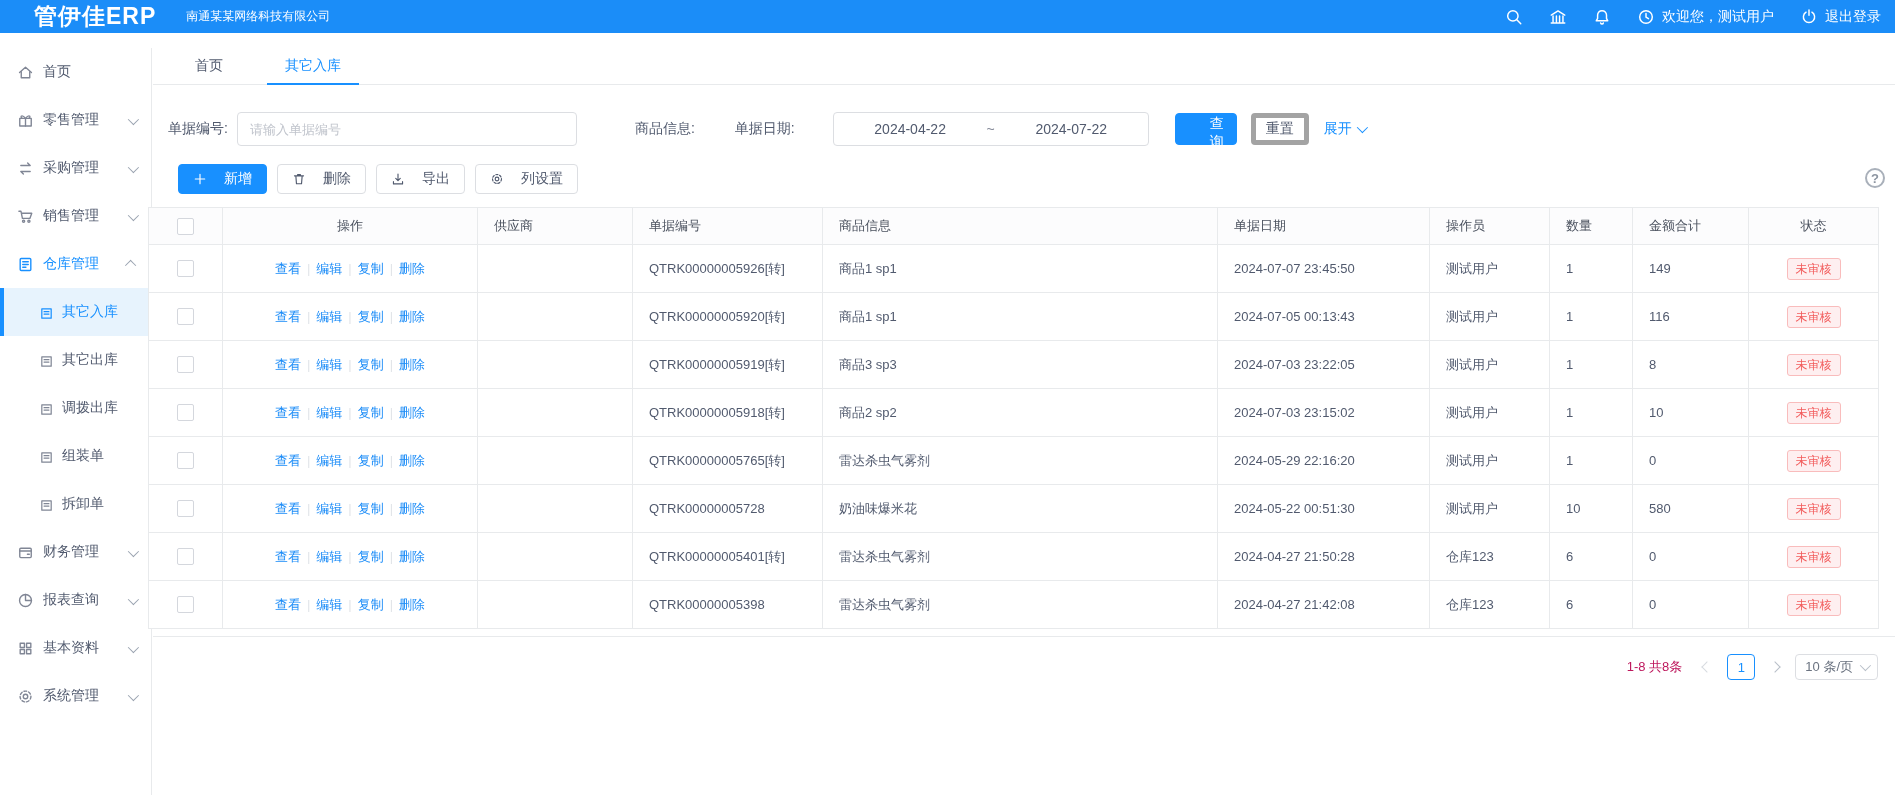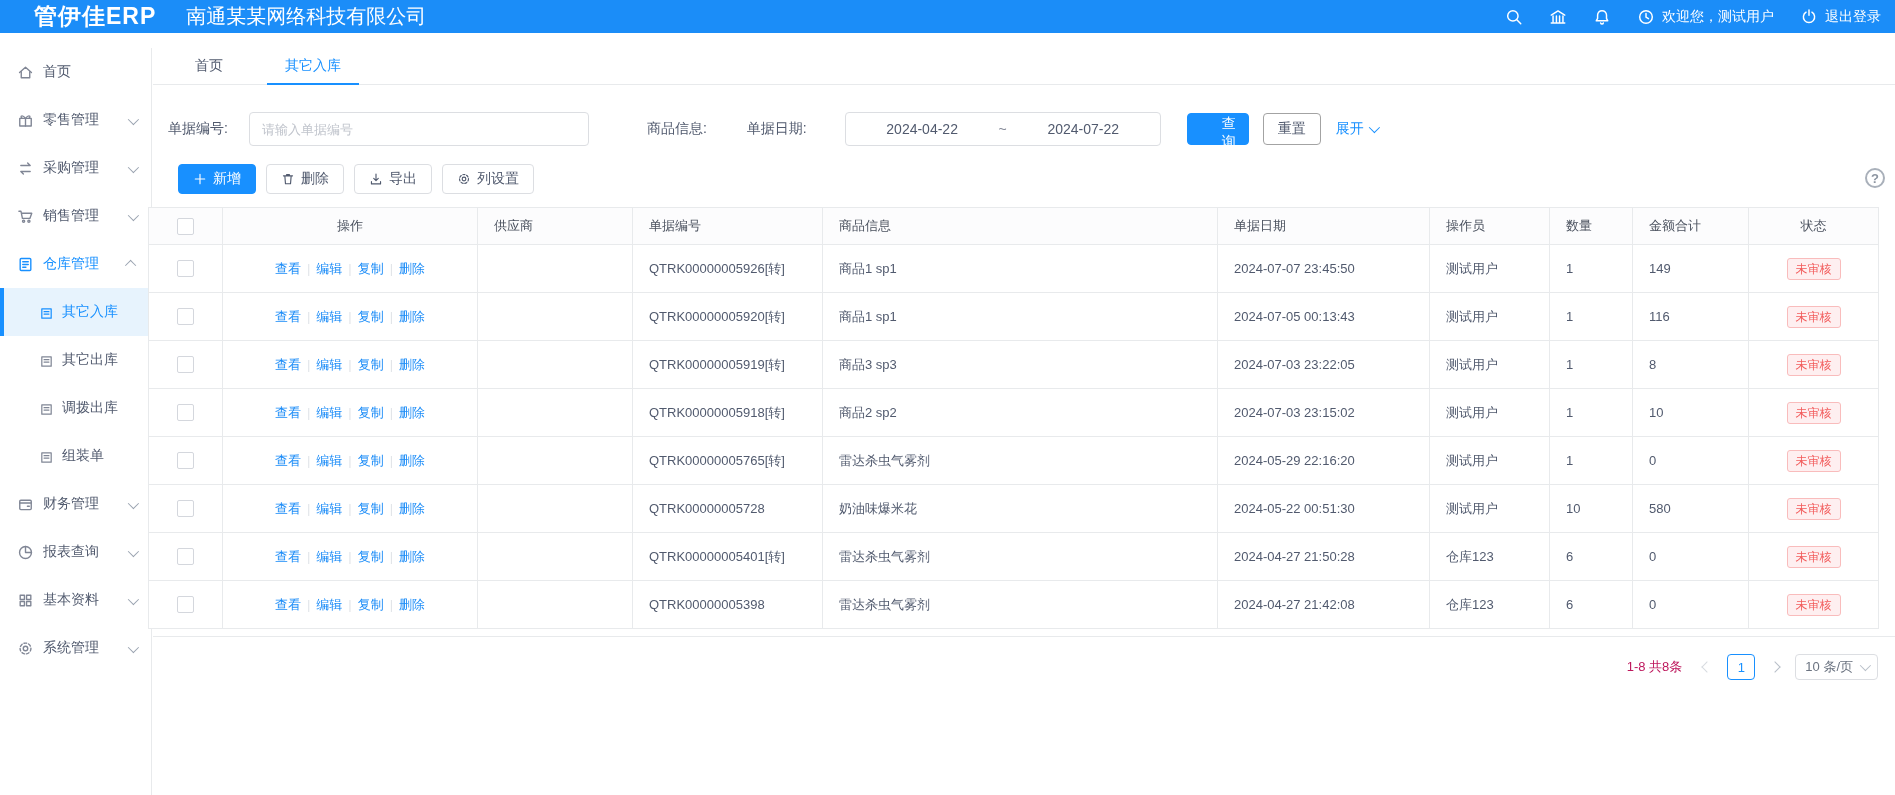--- a/index.html
+++ b/index.html
@@ -1,21 +1,21 @@
 <!DOCTYPE html>
 <html><head>
 <meta charset="utf-8">
 <style>
   html,body{margin:0;padding:0;background:#fff;font-family:"Liberation Sans","DejaVu Sans",sans-serif;}
   .app{position:relative;width:1895px;height:795px;background:#fff;overflow:hidden;}
 
   
   .header{position:absolute;top:0;left:0;right:0;height:33px;background:#1b8df8;display:flex;align-items:center;color:#fff;}
   .logo{font-size:23px;font-weight:bold;padding-left:34px;letter-spacing:1px;white-space:nowrap;}
-  .company{margin-left:30px;font-size:20px;white-space:nowrap;}
+  .company{margin-left:30px;font-size:12px;white-space:nowrap;}
   .header-right{margin-left:auto;display:flex;align-items:center;gap:26px;padding-right:14px;font-size:14px;}
   .hicon{width:18px;height:18px;display:inline-flex;cursor:pointer;}
   .hicon svg{width:18px;height:18px;}
   .hgroup{display:flex;align-items:center;gap:7px;cursor:pointer;white-space:nowrap;}
 
   
   .sidebar{position:absolute;top:48px;left:0;width:152px;bottom:0;background:#fff;border-right:1px solid #e8eaec;box-sizing:border-box;}
   .side-item{height:48px;display:flex;align-items:center;padding-left:17px;color:#515a6e;font-size:14px;cursor:pointer;position:relative;white-space:nowrap;}
   .side-item .sicon{width:17px;height:17px;margin-right:9px;color:#808695;display:inline-flex;flex:none;}
   .side-item .sicon svg{width:17px;height:17px;}
@@ -35,34 +35,34 @@
   .tab.active{color:#1890ff;}
   .tab.active::after{content:"";position:absolute;left:-8px;right:-8px;bottom:-1px;height:2px;background:#1890ff;}
 
   .content{padding:0 17px 0 15px;}
 
   
   .filter-row{margin-top:27px;display:flex;align-items:center;height:34px;font-size:14px;color:#515a6e;}
   .flabel{white-space:nowrap;}
   .tinput{height:34px;box-sizing:border-box;border:1px solid #dcdee2;border-radius:4px;padding:0 12px;font-size:13px;color:#515a6e;outline:none;background:#fff;font-family:inherit;}
   .tinput::placeholder{color:#c0c4cc;}
-  .in1{width:340px;margin-left:21px;}
+  .in1{width:340px;margin-left:9px;}
   .lbl2{margin-left:58px;}
   .in2{width:298px;margin-left:9px;}
   .lbl3{margin-left:40px;}
   .datebox{margin-left:38px;width:316px;height:34px;box-sizing:border-box;border:1px solid #dcdee2;border-radius:4px;display:flex;align-items:center;justify-content:space-evenly;font-size:14px;color:#515a6e;cursor:pointer;background:#fff;}
   .datebox .tilde{color:#808695;}
   .btn-search{margin-left:26px;width:62px;height:32px;background:#1890ff;border:1px solid #1890ff;color:#fff;border-radius:4px;font-size:14px;cursor:pointer;font-family:inherit;padding-left:28px;}
-  .btn-reset{margin-left:14px;width:58px;height:32px;background:#fff;border:1px solid #a3a3a3;color:#515a6e;border-radius:4px;font-size:14px;cursor:pointer;font-family:inherit;}
+  .btn-reset{margin-left:14px;width:58px;height:32px;background:#fff;border:5px solid #a3a3a3;color:#515a6e;border-radius:4px;font-size:14px;cursor:pointer;font-family:inherit;}
   .expand-link{margin-left:15px;color:#1890ff;display:flex;align-items:center;gap:5px;cursor:pointer;white-space:nowrap;}
   .expand-link .chev{border-color:#1890ff;}
 
   
   .toolbar{margin-top:18px;margin-left:10px;display:flex;align-items:center;gap:10px;position:relative;}
-  .tbtn{height:30px;box-sizing:border-box;border:1px solid #dcdee2;background:#fff;border-radius:4px;font-size:14px;color:#515a6e;display:inline-flex;align-items:center;padding:0 14px;gap:6px;cursor:pointer;font-family:inherit;}
+  .tbtn{height:30px;box-sizing:border-box;border:1px solid #dcdee2;background:#fff;border-radius:4px;font-size:14px;color:#515a6e;display:inline-flex;align-items:center;padding:0 14px;gap:17px;cursor:pointer;font-family:inherit;}
   .tbtn .bicon{width:14px;height:14px;display:inline-flex;}
   .tbtn .bicon svg{width:14px;height:14px;}
   .tbtn.primary{background:#1890ff;border-color:#1890ff;color:#fff;}
   .help{position:absolute;right:-7px;top:4px;width:20px;height:20px;border:2px solid #a9b0ba;border-radius:50%;color:#8d95a1;font-size:13px;font-weight:bold;display:flex;align-items:center;justify-content:center;cursor:pointer;box-sizing:border-box;}
 
   
   .table-wrap{margin-top:13px;margin-left:-20px;}
   table{width:1730px;border-collapse:collapse;table-layout:fixed;font-size:13px;color:#515a6e;}
   th,td{border:1px solid #e8eaec;padding:0 16px;text-align:left;font-weight:normal;overflow:hidden;white-space:nowrap;box-sizing:border-box;}
   thead th{height:37px;background:#fcfcfd;color:#4a515e;}
@@ -219,20 +219,29 @@
           <span>调拨出库</span>
         </div>
         <div class="side-item sub">
           <span class="sicon">
             <svg viewBox="0 0 16 16" fill="none" stroke="currentColor" stroke-width="1.3" stroke-linecap="round" stroke-linejoin="round">
               <rect x="3" y="3" width="10" height="10"></rect>
               <path d="M5.4 6h5.2M5.4 8.6h5.2"></path>
             </svg>
           </span>
           <span>组装单</span>
+        </div>
+        <div class="side-item sub">
+          <span class="sicon">
+            <svg viewBox="0 0 16 16" fill="none" stroke="currentColor" stroke-width="1.3" stroke-linecap="round" stroke-linejoin="round">
+              <rect x="3" y="3" width="10" height="10"></rect>
+              <path d="M5.4 6h5.2M5.4 8.6h5.2"></path>
+            </svg>
+          </span>
+          <span>拆卸单</span>
         </div>
         <div class="side-item">
           <span class="sicon">
             <svg viewBox="0 0 16 16" fill="none" stroke="currentColor" stroke-width="1.3" stroke-linecap="round" stroke-linejoin="round">
               <rect x="2.6" y="4" width="10.8" height="8.8" rx="1"></rect>
               <path d="M2.6 6.6h10.8M9.8 9.6h1.8"></path>
             </svg>
           </span>
           <span>财务管理</span>
           <span class="chev-wrap"><span class="chev down"></span></span>

